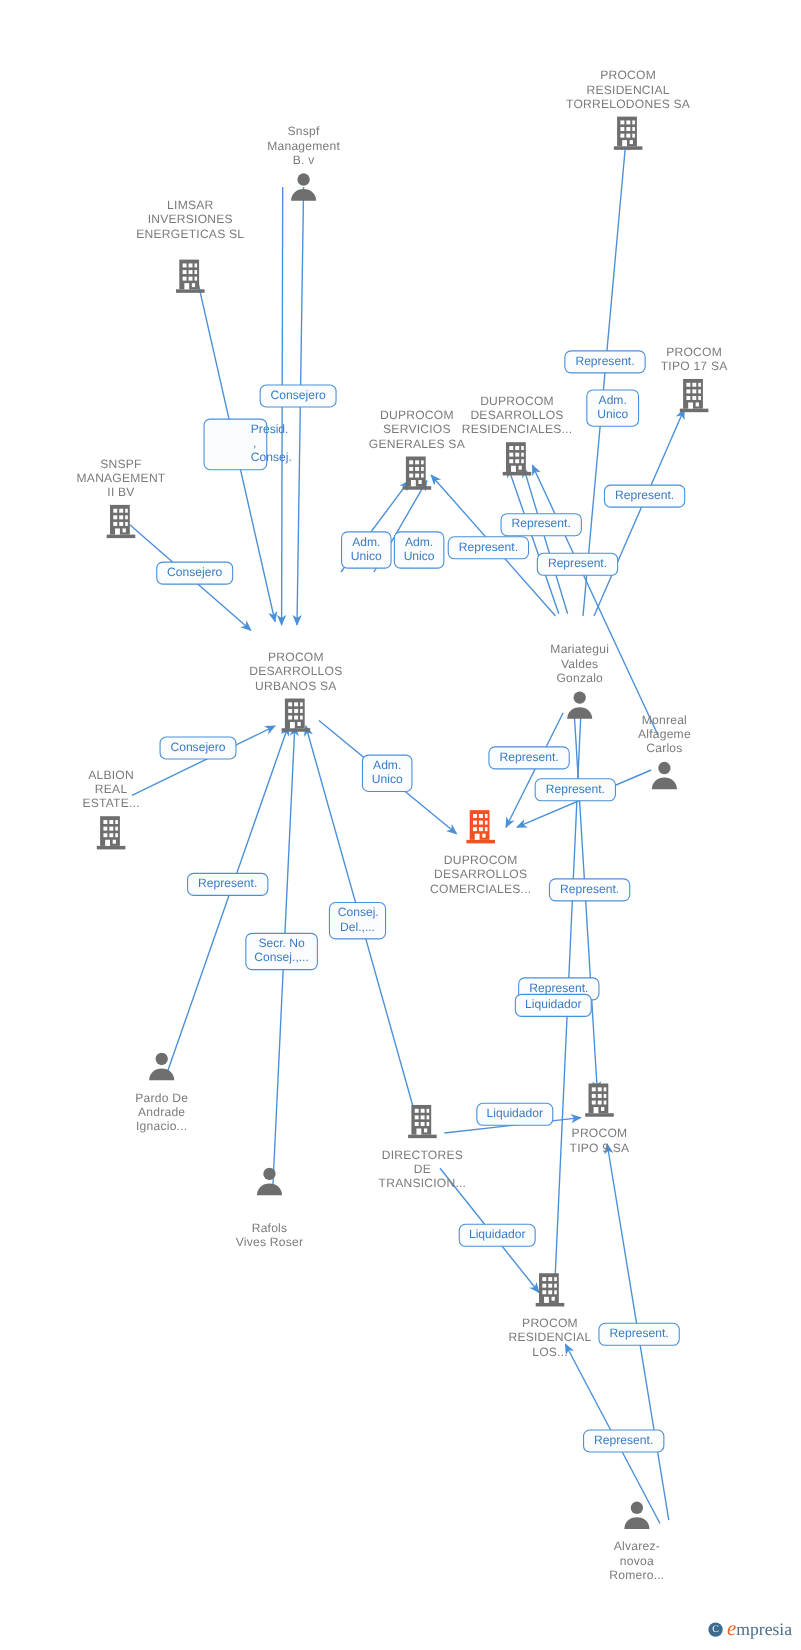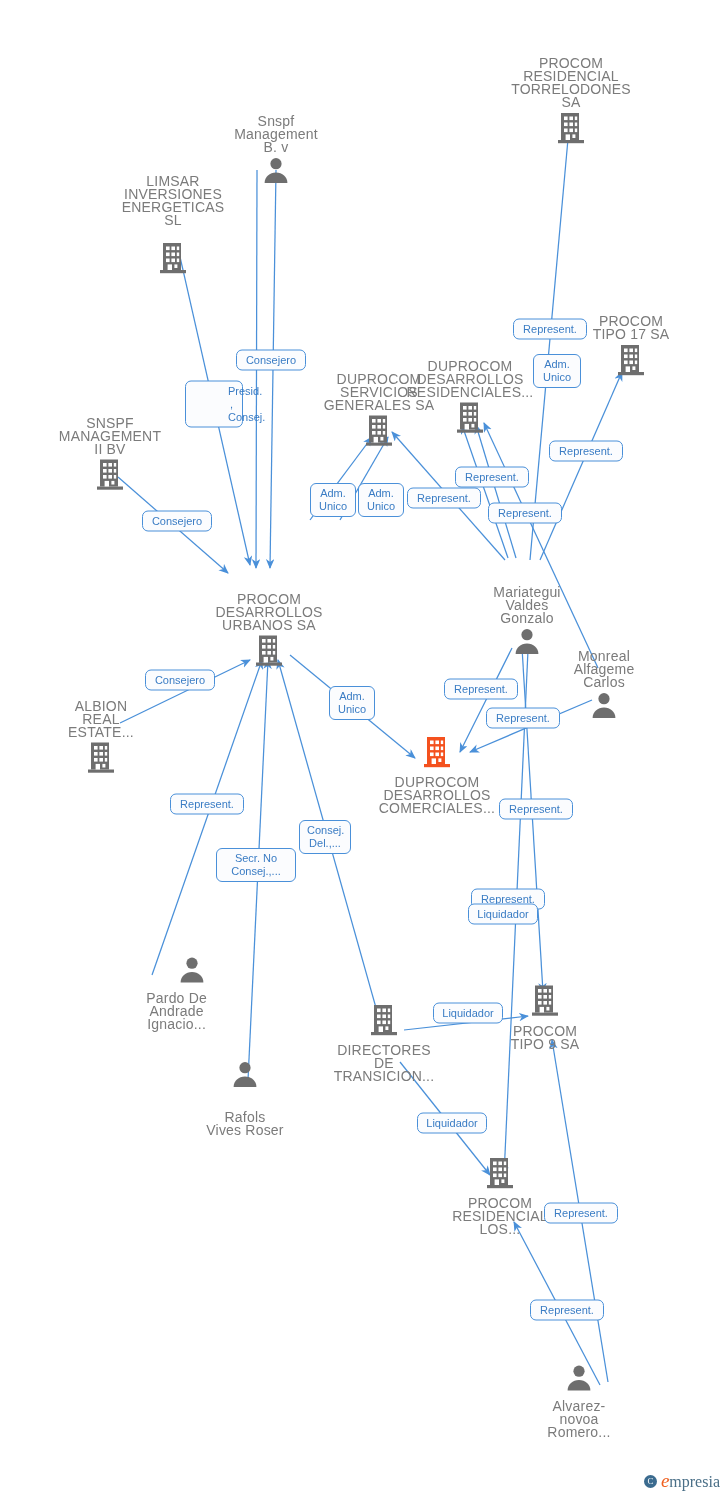--- a/index.html
+++ b/index.html
@@ -5,21 +5,21 @@
 <style>
   html,body{margin:0;padding:0;background:#ffffff;}
   body{width:728px;height:1500px;position:relative;overflow:hidden;
        font-family:"Liberation Sans","DejaVu Sans",sans-serif;}
   #graph{position:absolute;left:0;top:0;width:728px;height:1500px;}
   svg#edges{position:absolute;left:0;top:0;width:728px;height:1500px;pointer-events:none;}
 
   .node{position:absolute;transform:translate(-50%,-50%);
         display:flex;flex-direction:column;align-items:center;width:120px;}
   .node .glyph{display:block;}
-  .node .caption{font-size:14px;line-height:13px;color:#7b7b7b;text-align:center;
+  .node .caption{font-size:11px;line-height:13px;color:#7b7b7b;text-align:center;
                  white-space:pre-line;letter-spacing:.2px;}
   .node.caption-top{flex-direction:column-reverse;}
   .node.caption-top .caption{margin-bottom:2px;}
   .node.caption-bottom .caption{margin-top:3px;}
 
   .edge-label{position:absolute;transform:translate(-50%,-50%);
      background:#fbfcfe;border:1px solid #4a90d9;border-radius:6px;
      color:#3a7cc4;font-size:11px;line-height:13px;text-align:center;
      padding:3px 7px;white-space:pre-line;box-sizing:border-box;}
 
@@ -269,21 +269,21 @@
             <rect x="8" y="17.5" width="3.6" height="3.6" fill="#fff"></rect>
             <rect x="13.4" y="17.5" width="3.6" height="3.6" fill="#fff"></rect>
             <rect x="18.8" y="17.5" width="2.4" height="3.6" fill="#fff"></rect>
             <rect x="9.6" y="23.4" width="4.4" height="5.6" fill="#fff"></rect>
             <rect x="16.4" y="23.4" width="3" height="3.6" fill="#fff"></rect>
           </svg></span>
         <span class="caption">DUPROCOM
 DESARROLLOS
 COMERCIALES...</span>
       </div>
-      <div class="node caption-bottom" style="left: 147px; top: 993px; align-items: flex-end;">
+      <div class="node caption-bottom" style="left: 147px; top: 993px;">
         <span class="glyph"><svg width="30" height="30" viewBox="0 0 30 30" aria-hidden="true">
             <circle cx="15" cy="8.2" r="5.6" fill="#6e6e6e"></circle>
             <path d="M3.6 27.5c0-6.3 5.1-10.6 11.4-10.6s11.4 4.3 11.4 10.6z" fill="#6e6e6e"></path>
           </svg></span>
         <span class="caption">Pardo De
 Andrade
 Ignacio...</span>
       </div>
       <div class="node caption-bottom" style="left: 545px; top: 1017px;">
         <span class="glyph"><svg width="30" height="34" viewBox="0 0 30 34" aria-hidden="true">
@@ -380,21 +380,21 @@
       <div class="edge-label" style="left: 525px; top: 513px; width: 74px;">Represent.</div>
       <div class="edge-label" style="left: 180px; top: 680px; width: 70px;">Consejero</div>
       <div class="edge-label" style="left: 481px; top: 689px; width: 74px;">Represent.</div>
       <div class="edge-label" style="left: 352px; top: 703px; width: 46px;">Adm.
 Unico</div>
       <div class="edge-label" style="left: 523px; top: 718px; width: 74px;">Represent.</div>
       <div class="edge-label" style="left: 207px; top: 804px; width: 74px;">Represent.</div>
       <div class="edge-label" style="left: 536px; top: 809px; width: 74px;">Represent.</div>
       <div class="edge-label" style="left: 325px; top: 837px; width: 52px;">Consej.
 Del.,...</div>
-      <div class="edge-label" style="left: 256px; top: 865px; width: 80px;">Secr.  No
+      <div class="edge-label" style="left: 256px; top: 865px; width: 66px;">Secr.  No
 Consej.,...</div>
       <div class="edge-label" style="left: 508px; top: 899px; width: 74px;">Represent.</div>
       <div class="edge-label" style="left: 503px; top: 914px; width: 70px;">Liquidador</div>
       <div class="edge-label" style="left: 468px; top: 1013px; width: 70px;">Liquidador</div>
       <div class="edge-label" style="left: 452px; top: 1123px; width: 70px;">Liquidador</div>
       <div class="edge-label" style="left: 581px; top: 1213px; width: 74px;">Represent.</div>
       <div class="edge-label" style="left: 567px; top: 1310px; width: 74px;">Represent.</div>
     </div>
 
   <div class="logo">

